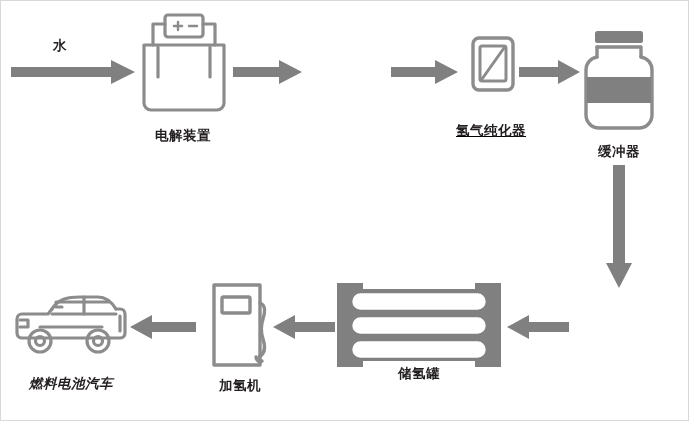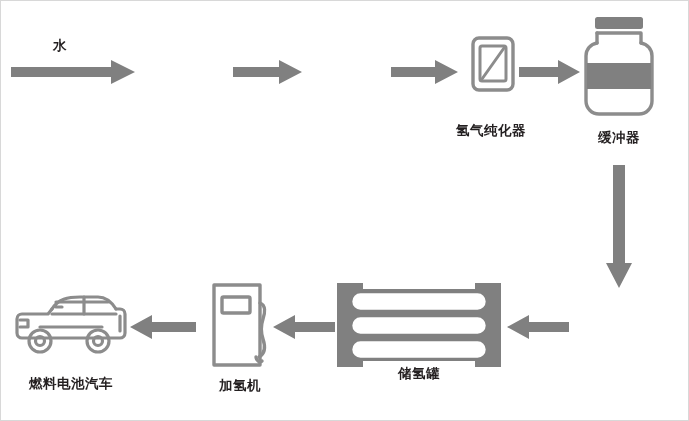--- a/index.html
+++ b/index.html
@@ -56,54 +56,78 @@
 <div id="canvas">
 
   <div class="flow-label" style="left:52px; top:38px;">水</div>
 
   <div class="arrow" style="left:10px; top:58px;">
     <svg width="125" height="26" viewBox="0 0 125 26">
       <polygon points="0,8 100,8 100,1 124,13 100,25 100,18 0,18" fill="#808080"></polygon>
     </svg>
   </div>
 
+  <div class="node" style="left:130px; top:10px; width:104px;">
+    <div class="icon-box">
+      <svg width="100" height="108" viewBox="0 0 100 108">
+        <g fill="none" stroke="#8c8c8c" stroke-width="3.2" stroke-linecap="round" stroke-linejoin="round">
+
+          <rect x="32" y="4" width="38" height="22" rx="3"></rect>
+
+          <path d="M32 13 L20 13 L20 34"></path>
+          <path d="M70 13 L82 13 L82 34"></path>
+
+          <path d="M11 34 L91 34 L91 92 a7 7 0 0 1 -7 7 L18 99 a7 7 0 0 1 -7 -7 Z"></path>
+
+          <path d="M25 36 L25 66"></path>
+          <path d="M77 36 L77 66"></path>
+        </g>
+
+        <g stroke="#8c8c8c" stroke-width="2.4" stroke-linecap="round">
+          <path d="M41 15 L49 15 M45 11 L45 19"></path>
+          <path d="M56 15 L64 15"></path>
+        </g>
+      </svg>
+    </div>
+    <div class="node-label" style="margin-top:10px;">电解装置</div>
+  </div>
 
   <div class="arrow" style="left:232px; top:58px;">
     <svg width="70" height="26" viewBox="0 0 70 26">
       <polygon points="0,8 46,8 46,1 69,13 46,25 46,18 0,18" fill="#808080"></polygon>
     </svg>
   </div>
 
 
   <div class="arrow" style="left:390px; top:58px;">
     <svg width="68" height="26" viewBox="0 0 68 26">
       <polygon points="0,8 44,8 44,1 67,13 44,25 44,18 0,18" fill="#808080"></polygon>
     </svg>
   </div>
 
-  <div class="node" style="left:440px; top:33px; width:100px;">
+  <div class="node" style="left:440px; top:33px; width:100px;text-decoration:underline;">
     <div class="icon-box">
       <svg width="56" height="64" viewBox="0 0 56 64">
         <g fill="none" stroke="#8c8c8c" stroke-linecap="round" stroke-linejoin="round">
           <rect x="10" y="4" width="40" height="52" rx="6" stroke-width="3.4"></rect>
           <rect x="17" y="12" width="26" height="35" rx="2" stroke-width="3"></rect>
           <path d="M19 45 L41 14" stroke-width="3"></path>
         </g>
       </svg>
     </div>
     <div class="node-label" style="margin-top:26px;">氢气纯化器</div>
   </div>
 
   <div class="arrow" style="left:518px; top:58px;">
     <svg width="62" height="26" viewBox="0 0 62 26">
       <polygon points="0,8 39,8 39,1 61,13 39,25 39,18 0,18" fill="#808080"></polygon>
     </svg>
   </div>
 
-  <div class="node" style="left:570px; top:14px; width:96px;">
+  <div class="node" style="left:570px; top:28px; width:96px;">
     <div class="icon-box">
       <svg width="82" height="106" viewBox="0 0 82 106">
 
         <rect x="17" y="2" width="48" height="12" rx="2.5" fill="#808080"></rect>
         <g fill="none" stroke="#8c8c8c" stroke-width="3.4" stroke-linecap="round" stroke-linejoin="round">
 
           <path d="M19 18 L63 18 L63 28"></path>
           <path d="M19 18 L19 28"></path>
 
           <path d="M19 28 a13 13 0 0 0 -11 13 L8 86 a13 13 0 0 0 13 13 L61 99 a13 13 0 0 0 13 -13 L74 41 a13 13 0 0 0 -11 -13"></path>
@@ -195,16 +219,16 @@
 
           <path d="M28 42 L90 42"></path>
 
           <circle cx="28" cy="56" r="11"></circle>
           <circle cx="28" cy="56" r="4.5"></circle>
           <circle cx="86" cy="56" r="11"></circle>
           <circle cx="86" cy="56" r="4.5"></circle>
         </g>
       </svg>
     </div>
-    <div class="node-label" style="margin-top:12px;">燃料电池汽车</div>
+    <div class="node-label" style="margin-top:12px;font-style:italic;">燃料电池汽车</div>
   </div>
 
 </div>
 
 </body></html>

